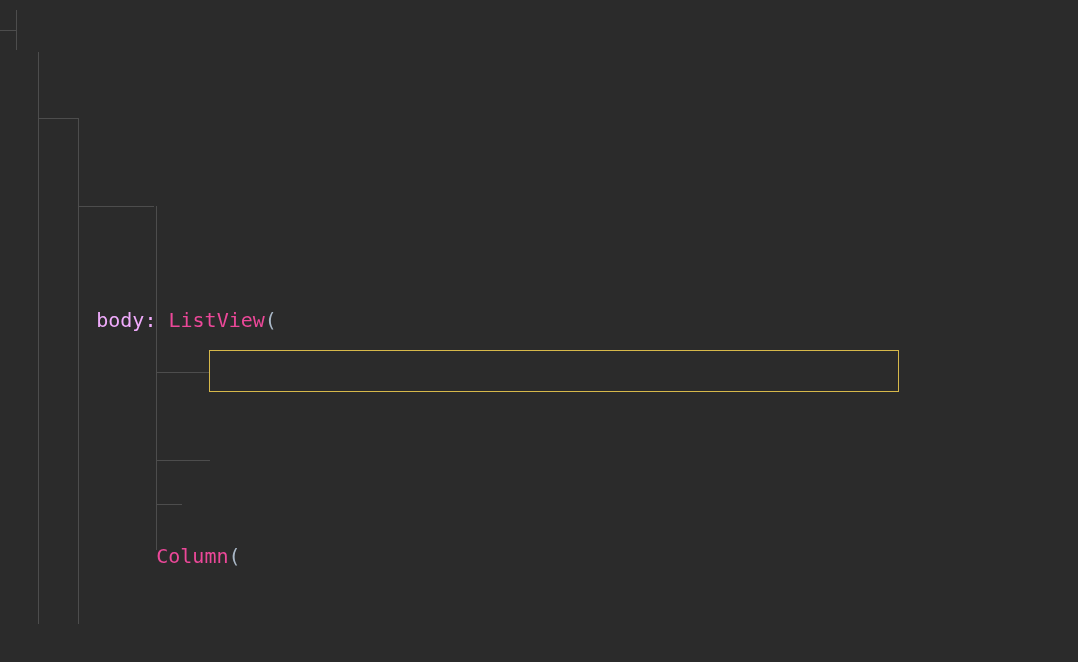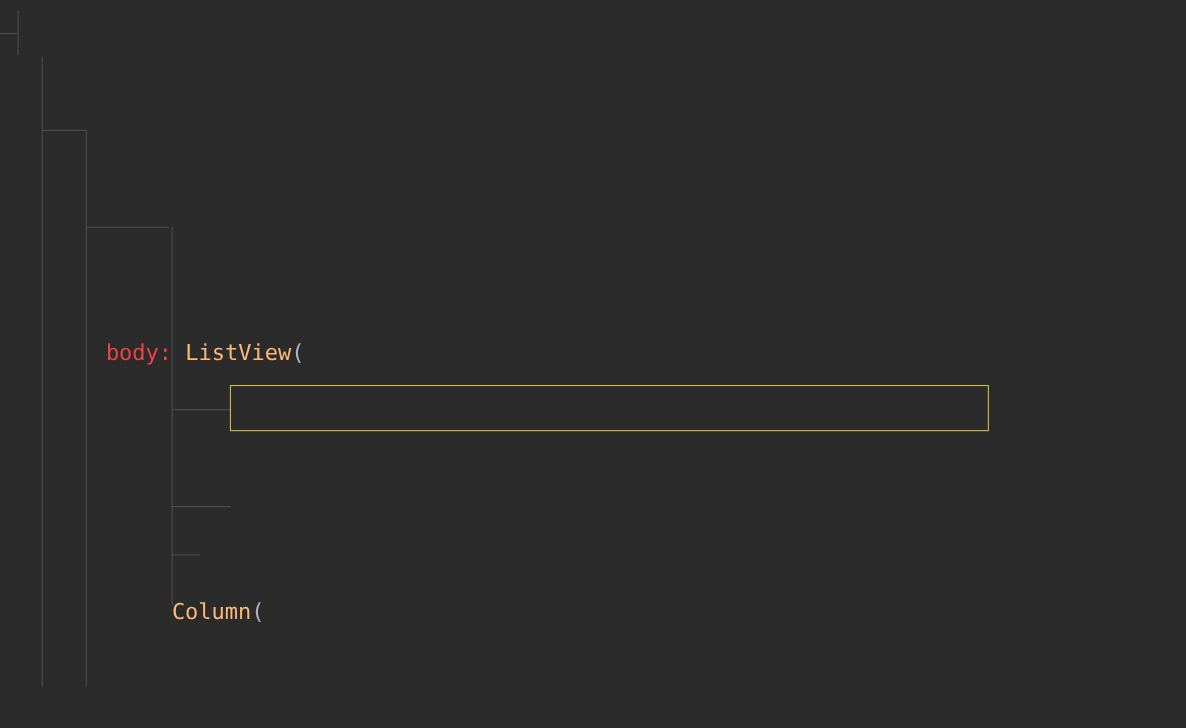--- a/index.html
+++ b/index.html
@@ -38,23 +38,23 @@
     .guide-h {
       position: absolute;
       height: 1px;
       background: #4d4d4d;
     }
     .code-content {
       position: relative;
       z-index: 2;
       white-space: pre;
     }
-    .type { color: #fdba74; }
+    .type { color: #ec4899; }
     .punct { color: #a9b7c6; }
-    .default { color: #ef4444; }
+    .default { color: #f0abfc; }
     .highlight-box {
       position: absolute;
       border: 1px solid #d6b84a;
       z-index: 1;
       pointer-events: none;
     }
   </style>
 </head>
 <body>
 

